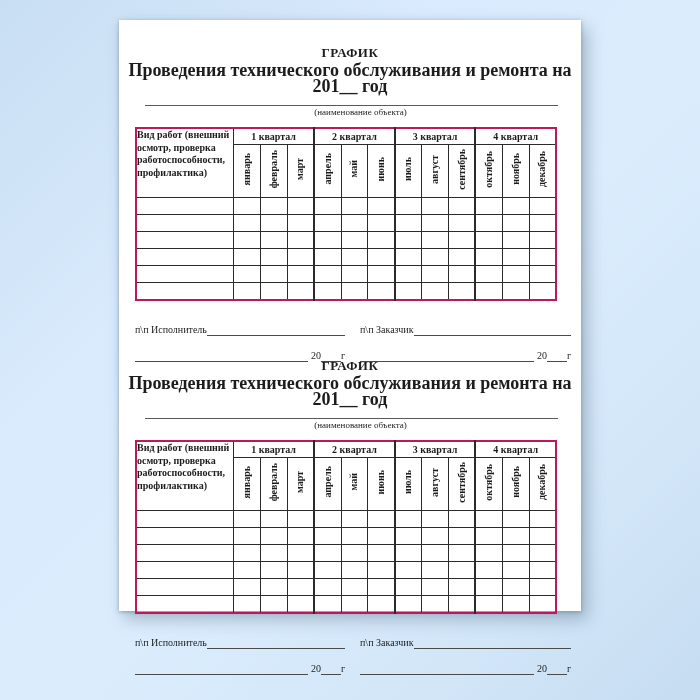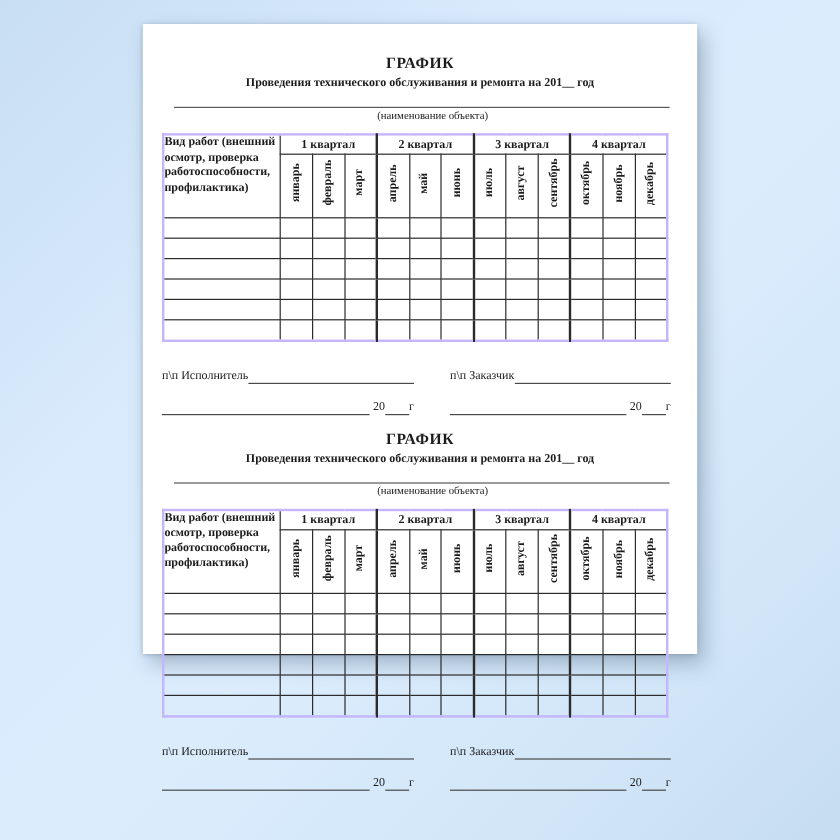--- a/index.html
+++ b/index.html
@@ -3,44 +3,44 @@
 <meta charset="utf-8">
 <style>
   html,body{margin:0;padding:0;}
   body{
     width:700px;height:700px;overflow:hidden;position:relative;
     background:linear-gradient(135deg,#c8def2 0%,#d8eafc 30%,#dbedfd 55%,#d2e6f8 80%,#c6dcf0 100%);
     font-family:"Liberation Serif","DejaVu Serif",serif;
     color:#1c1c1c;
   }
   .page{
-    position:absolute;left:119px;top:20px;width:462px;height:525px;
+    position:absolute;left:119px;top:20px;width:462px;height:591px;
     background:#ffffff;
     box-shadow:0 1px 4px rgba(96,118,142,.55), 6px 8px 16px rgba(96,118,142,.45);
   }
   .form{position:absolute;left:0;width:462px;}
   #form-1{top:23px;}
   #form-2{top:336px;}
   .title{
     text-align:center;font-weight:bold;font-size:13px;line-height:15px;
     letter-spacing:.5px;margin-top:2px;
   }
   .subtitle{
-    text-align:center;font-weight:bold;font-size:10px;line-height:16px;margin-top:2px;
+    text-align:center;font-weight:bold;font-size:18px;line-height:16px;margin-top:2px;
   }
   .name-line{
     margin:10px 23px 0 26px;height:1px;border-bottom:1px solid #5a5a5a;
   }
   .caption{
     text-align:center;font-size:9px;line-height:11px;margin-top:1px;color:#222;padding-left:21px;
   }
   table.schedule{
     border-collapse:collapse;table-layout:fixed;
     margin:9px 0 0 16px;width:422px;
-    border:2px solid #c4b5fd;
+    border:2px solid #be185d;
   }
   table.schedule th,table.schedule td{
     border:1px solid #2b2b2b;padding:0;
   }
   th.work-head{
     width:96px;font-weight:600;font-size:10px;line-height:12.5px;
     text-align:left;vertical-align:top;padding:2px 3px;border-bottom-width:2px;
   }
   th.q-head{
     height:15px;font-weight:600;font-size:10px;line-height:12px;text-align:center;
@@ -49,21 +49,21 @@
   th.month-cell{
     height:52px;vertical-align:middle;text-align:center;border-bottom-width:2px;
   }
   .vtext{
     display:inline-block;writing-mode:vertical-rl;transform:rotate(180deg);
     font-weight:600;font-size:10px;line-height:10px;white-space:nowrap;
   }
   .q-end{border-right-width:2px !important;font-family:Liberation Serif, serif;}
   tbody.grid td{height:16px;}
   .footer{
-    display:flex;margin:23px 22px 0 16px;gap:30px;
+    display:flex;margin:23px 10px 0 16px;gap:15px;
   }
   .f-col-left{width:210px;}
   .f-col-right{flex:1;}
   .sig-row{
     display:flex;align-items:flex-end;font-size:10px;line-height:12px;white-space:nowrap;
   }
   .sig-row.second{margin-top:14px;justify-content:space-between;}
   .blank{flex:1;border-bottom:1px solid #4a4a4a;height:11px;min-width:20px;}
   .year-blank{width:20px;border-bottom:1px solid #4a4a4a;height:11px;}
   .year-txt{margin-left:3px;}

